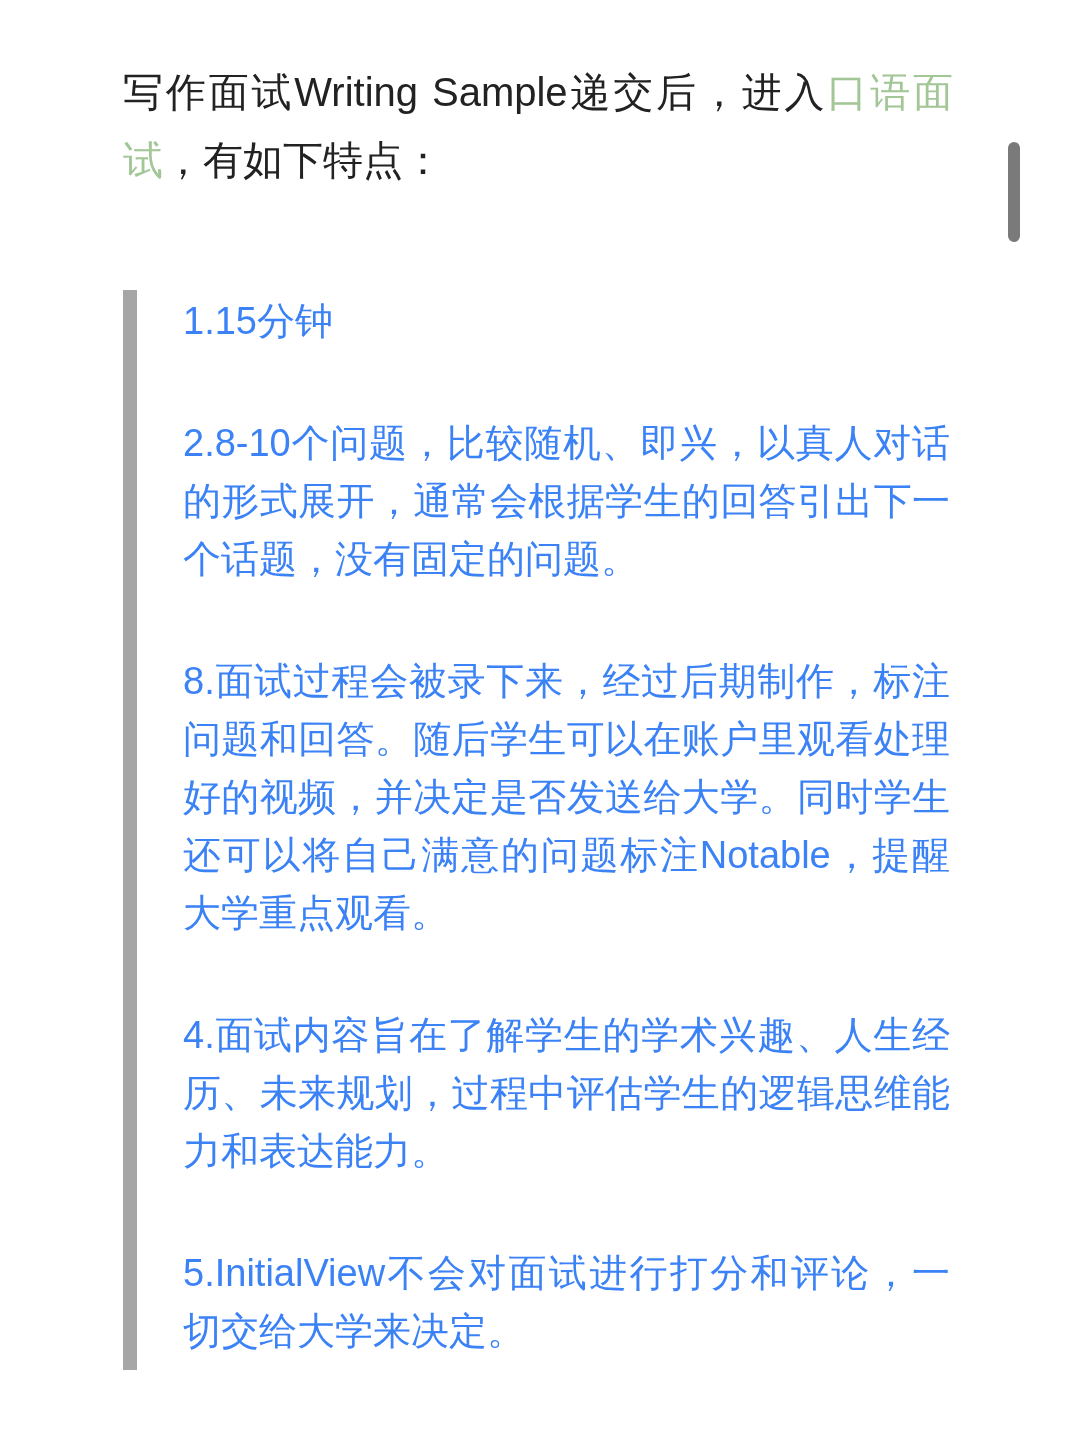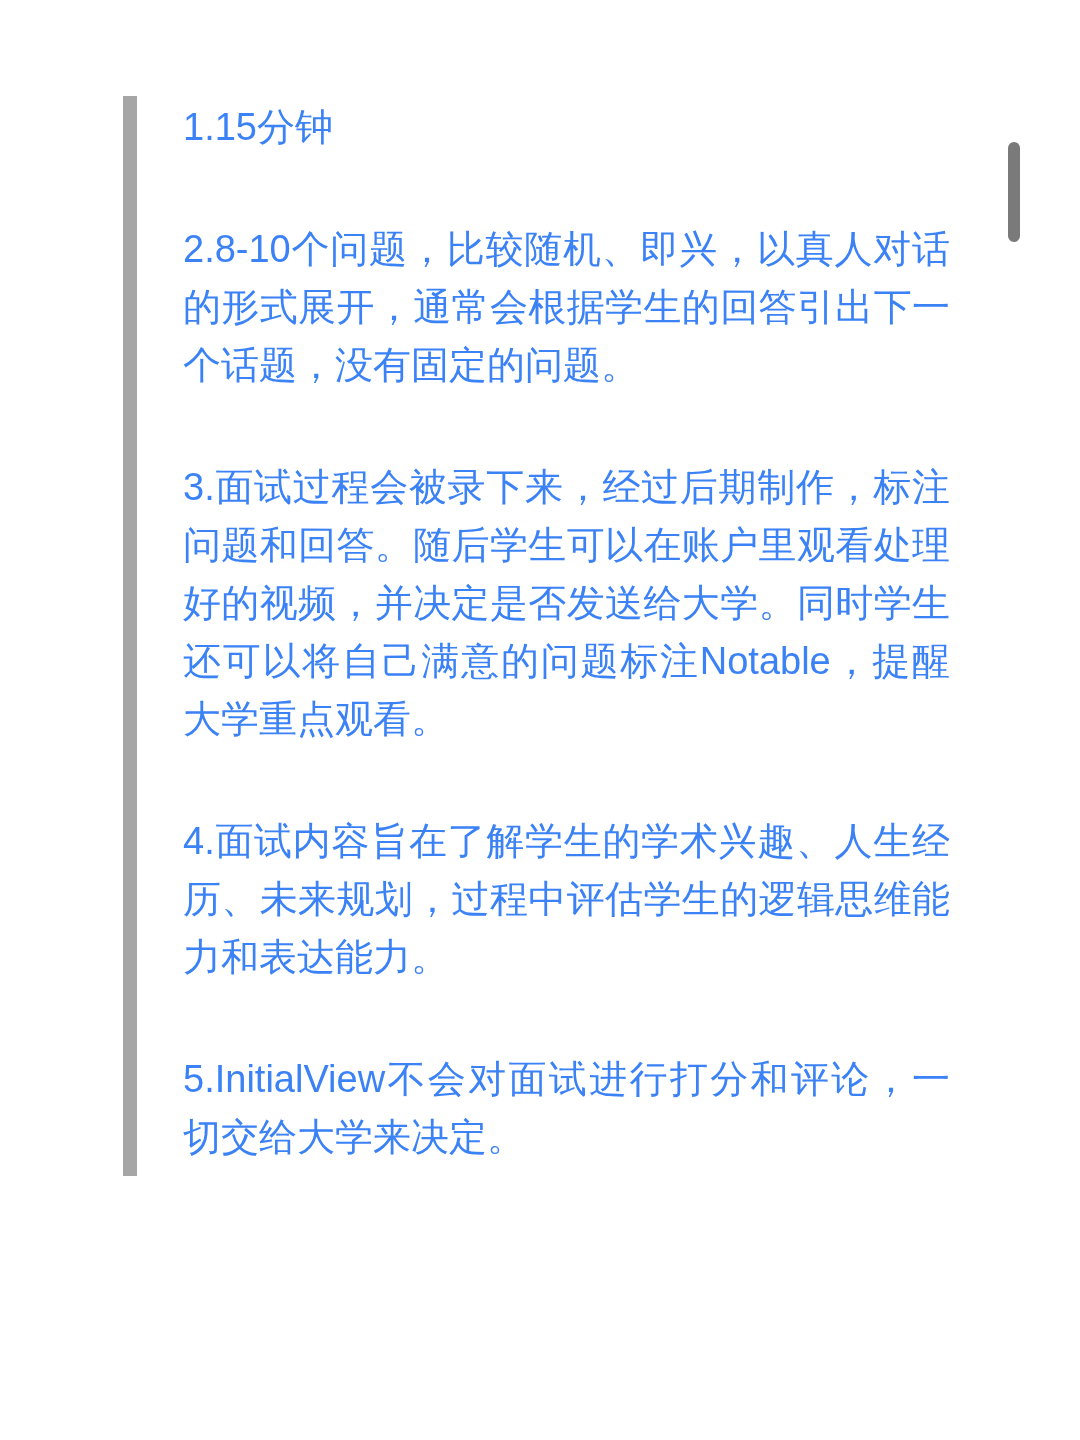--- a/index.html
+++ b/index.html
@@ -56,22 +56,23 @@
     background: #7a7a7a;
   }
 </style>
 </head>
 <body>
 
 <div class="page">
 
   <div class="scrollbar-thumb"></div>
 
+  <p class="intro"><span>写作面试Writing Sample递交后，进入</span><span class="green">口语面试</span><span>，有如下特点：</span></p>
 
   <blockquote class="quote">
     <p class="q-item">1.15分钟</p>
     <p class="q-item">2.8-10个问题，比较随机、即兴，以真人对话的形式展开，通常会根据学生的回答引出下一个话题，没有固定的问题。</p>
-    <p class="q-item">3.面试过程会被录下来，经过后期制作，标注问题和回答。随后学生可以在账户里观看处理好的视频，并决定是否发送给大学。同时学生还可以将自己满意的问题标注Notable，提醒大学重点观看。</p>
+    <p class="q-item">8.面试过程会被录下来，经过后期制作，标注问题和回答。随后学生可以在账户里观看处理好的视频，并决定是否发送给大学。同时学生还可以将自己满意的问题标注Notable，提醒大学重点观看。</p>
     <p class="q-item">4.面试内容旨在了解学生的学术兴趣、人生经历、未来规划，过程中评估学生的逻辑思维能力和表达能力。</p>
     <p class="q-item">5.InitialView不会对面试进行打分和评论，一切交给大学来决定。</p>
   </blockquote>
 
 </div>
 
 </body></html>

